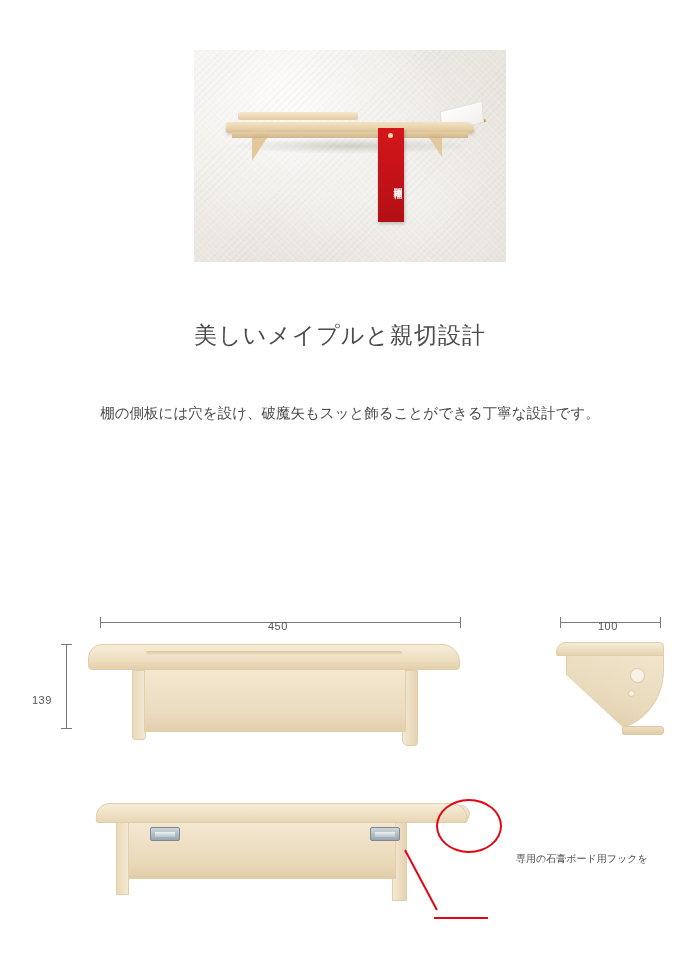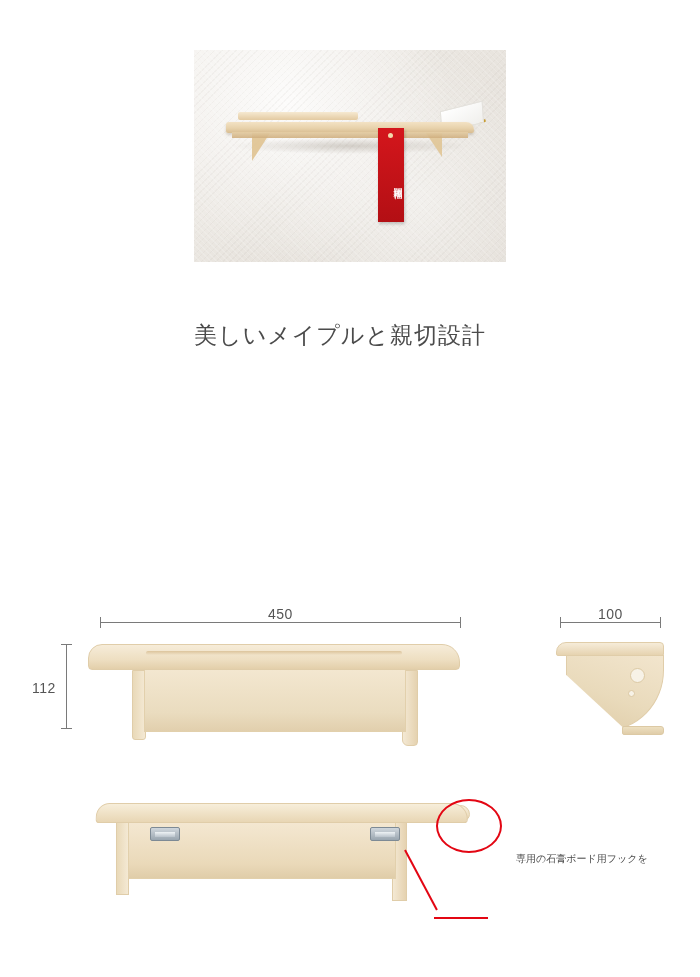--- a/index.html
+++ b/index.html
@@ -156,23 +156,24 @@
   
   .diagram {
     position: absolute;
     left: 0; top: 580px;
     width: 700px;
     height: 397px;
   }
 
   .dim-label {
     position: absolute;
-    font-size: 14px;
+    font-size: 11px;
     color: #555;
     letter-spacing: .5px;
+    margin-top: 14px;
   }
   .rule-h {
     position: absolute;
     height: 1px;
     background: #7a7a7a;
   }
   .rule-v {
     position: absolute;
     width: 1px;
     background: #7a7a7a;
@@ -335,33 +336,34 @@
   <div class="ph-shelf-front"></div>
   <div class="ph-tag">
     <div class="ph-tag-hole"></div>
     <div class="ph-tag-text">開運招福</div>
   </div>
 </div>
 
 <div class="headline">美しいメイプルと親切設計</div>
 
 <div class="body-copy">
+  <div>棚の側板には穴を設け、破魔矢もスッと飾ることができる丁寧な設計です。</div>
 </div>
 
 <div class="diagram">
 
   <div class="rule-h" style="left:100px; top:42px; width:360px;"></div>
   <div class="tick-v" style="left:100px; top:37px;"></div>
   <div class="tick-v" style="left:460px; top:37px;"></div>
   <div class="dim-label" style="left:268px; top:26px;">450</div>
 
   <div class="rule-v" style="left:66px; top:64px; height:84px;"></div>
   <div class="tick-h" style="left:61px; top:64px;"></div>
   <div class="tick-h" style="left:61px; top:148px;"></div>
-  <div class="dim-label" style="left:32px; top:100px;">112</div>
+  <div class="dim-label" style="left:32px; top:100px;">139</div>
 
   <div class="rule-h" style="left:560px; top:42px; width:100px;"></div>
   <div class="tick-v" style="left:560px; top:37px;"></div>
   <div class="tick-v" style="left:660px; top:37px;"></div>
   <div class="dim-label" style="left:598px; top:26px;">100</div>
 
   <div class="front-view">
     <div class="fv-leg-l"></div>
     <div class="fv-leg-r"></div>
     <div class="fv-panel"></div>

